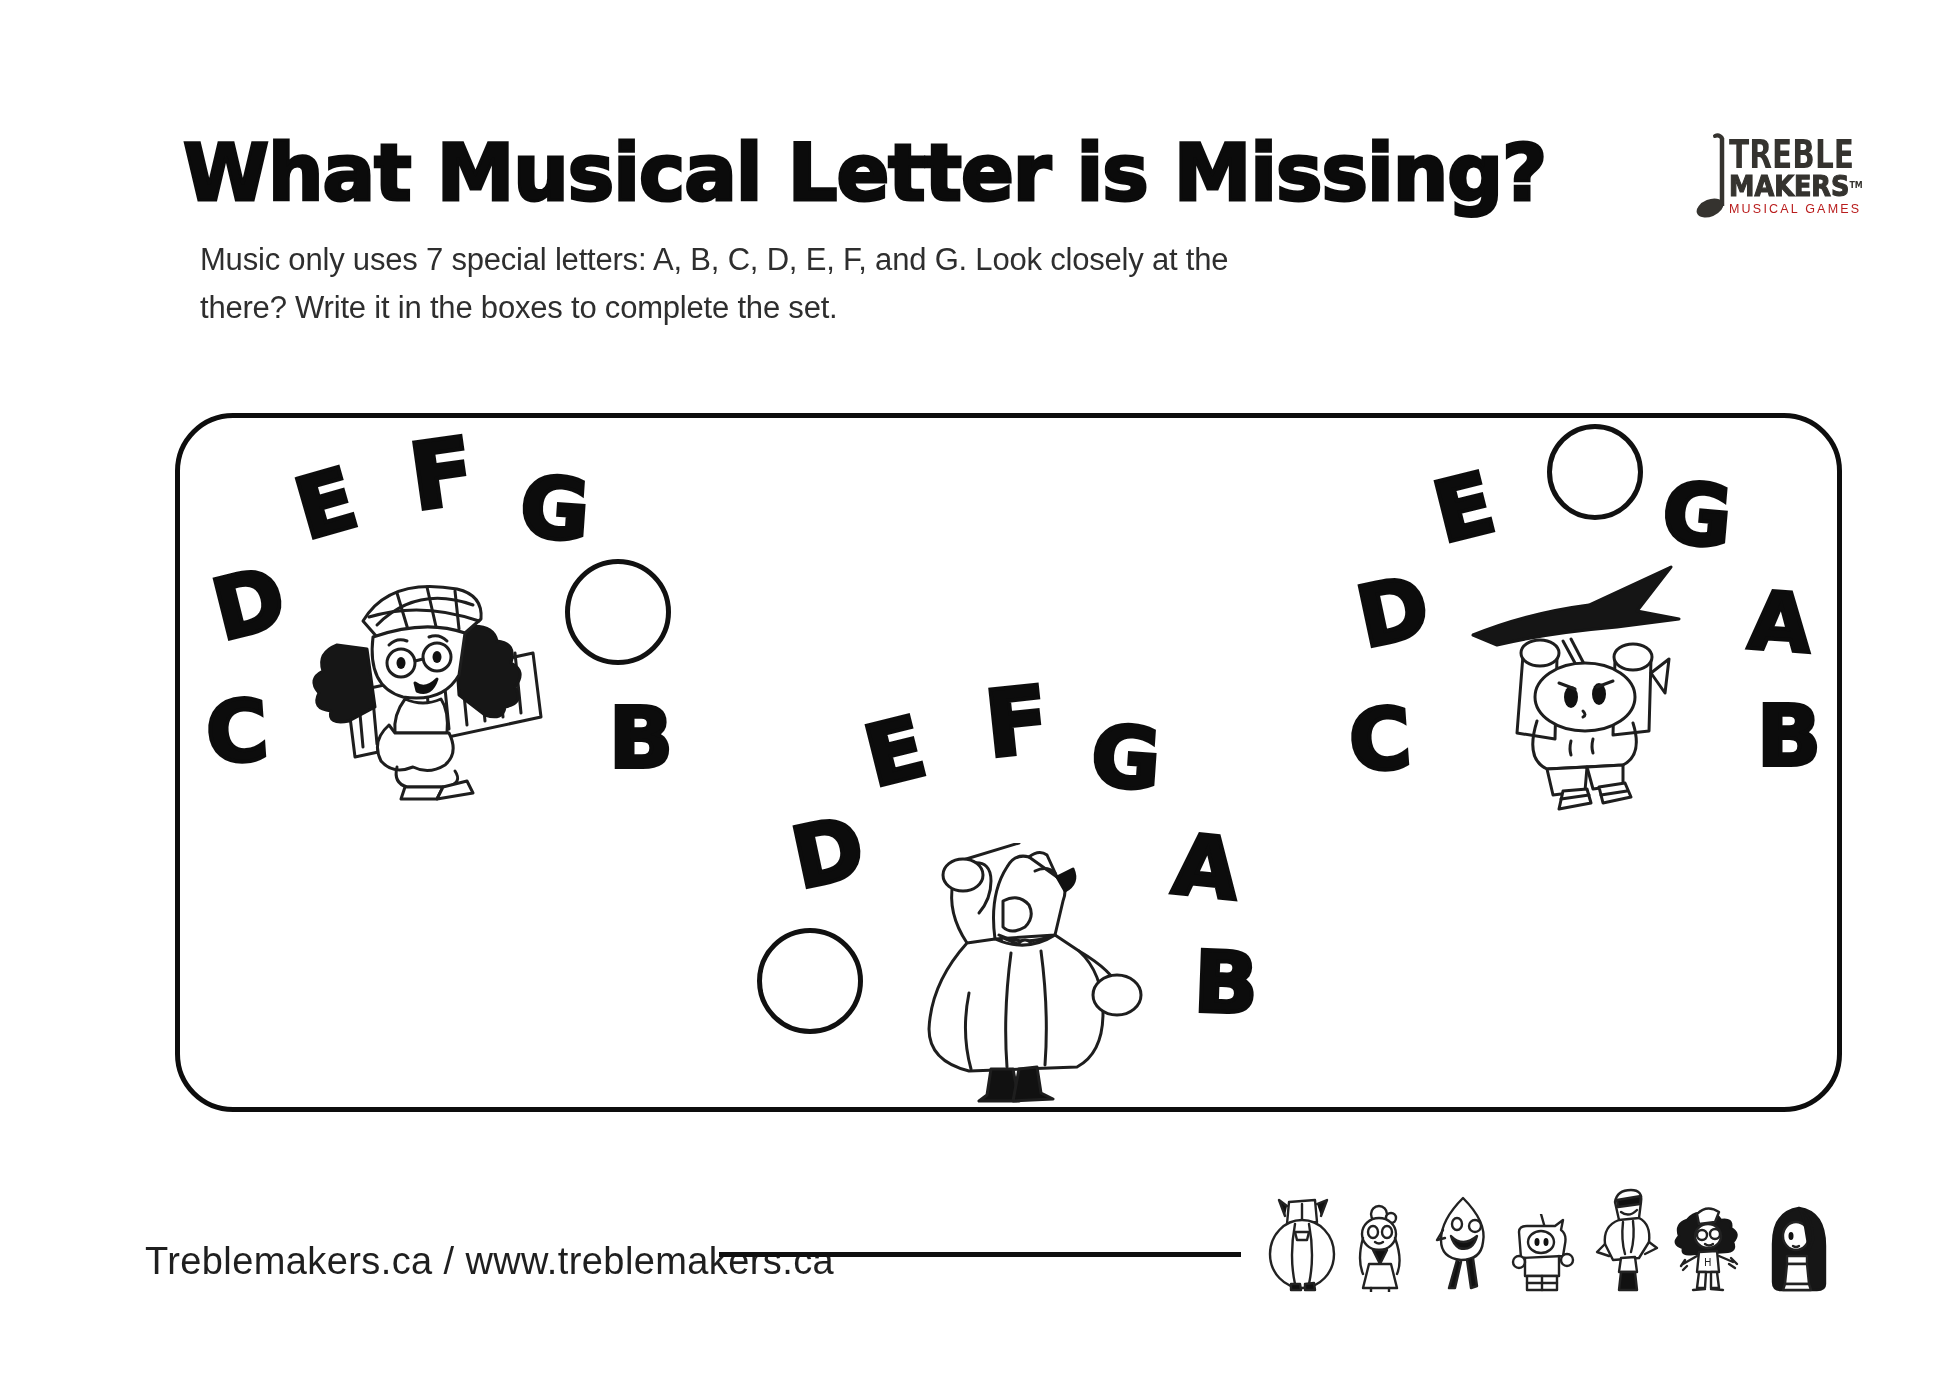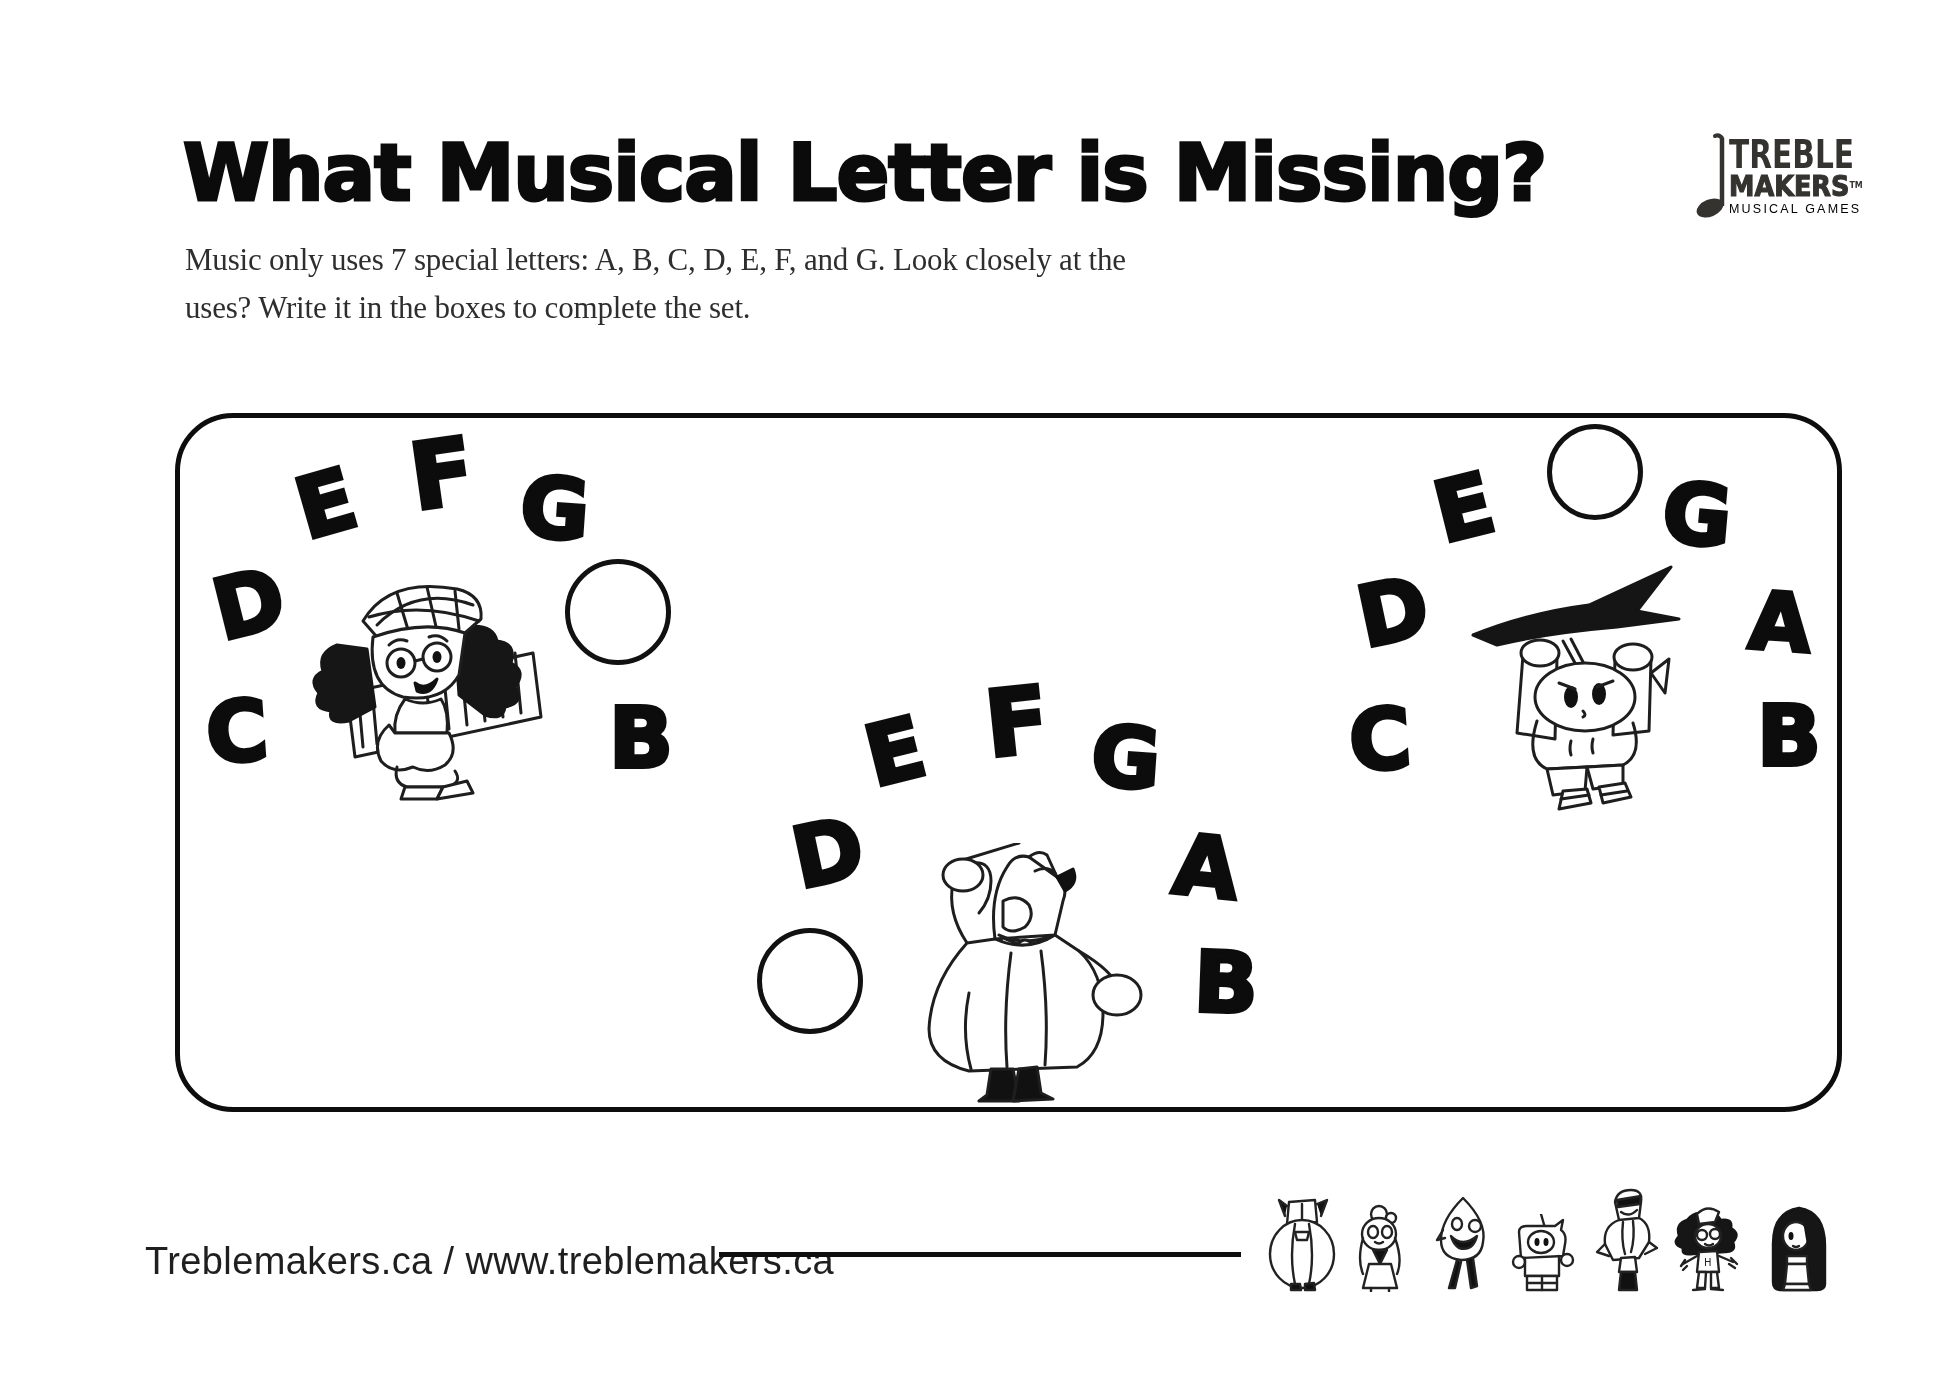--- a/index.html
+++ b/index.html
@@ -2,33 +2,33 @@
 <html><head>
 <meta charset="utf-8">
 <style>
   html,body{margin:0;padding:0;background:#ffffff;}
   #page{position:relative;width:1946px;height:1377px;background:#ffffff;overflow:hidden;
         font-family:"Liberation Sans",sans-serif;color:#111;margin-left:35px;}
   
   .title{position:absolute;left:148px;top:128px;font-family:"DejaVu Sans",sans-serif;
          font-weight:bold;font-size:78px;color:#0b0b0b;-webkit-text-stroke:3px #0b0b0b;
          letter-spacing:-1px;white-space:nowrap;}
-  .instructions{position:absolute;left:150px;top:236px;width:1400px;font-size:31px;
-         color:#2e2e2e;line-height:48px;white-space:nowrap;letter-spacing:-0.2px;font-family:Liberation Serif, serif;}
+  .instructions{position:absolute;left:165px;top:236px;width:1400px;font-size:31px;
+         color:#2e2e2e;line-height:48px;white-space:nowrap;letter-spacing:-0.2px;}
   
   .logo{position:absolute;left:1660px;top:130px;width:200px;height:100px;color:#35332f;}
   .logo .txt{position:absolute;left:34px;top:8px;}
   .logo .brand-top{font-family:"DejaVu Sans",sans-serif;font-weight:bold;font-size:39px;
          transform:scaleX(0.76);transform-origin:left center;letter-spacing:0px;line-height:34px;
          color:#35332f;white-space:nowrap;}
   .logo .brand-bottom{font-family:"DejaVu Sans",sans-serif;font-weight:bold;font-size:29px;
          -webkit-text-stroke:1.2px #35332f;transform:scaleX(0.88);transform-origin:left center;
          line-height:26px;color:#35332f;white-space:nowrap;}
   .logo .tm{font-size:9px;-webkit-text-stroke:0;vertical-align:8px;letter-spacing:0;}
-  .logo .tagline{font-size:12.5px;letter-spacing:2.2px;color:#000000;margin-top:3px;white-space:nowrap;}
+  .logo .tagline{font-size:12.5px;letter-spacing:2.2px;color:#b91c1c;margin-top:3px;white-space:nowrap;}
   
   .gamebox{position:absolute;left:140px;top:413px;width:1667px;height:699px;
          border:5px solid #0d0d0d;border-radius:58px;box-sizing:border-box;background:#fff;}
   
   .note-letter{position:absolute;font-family:"DejaVu Sans",sans-serif;font-weight:bold;
          color:#0c0c0c;-webkit-text-stroke:4px #0c0c0c;transform:translate(-50%,-50%);
          line-height:1;white-space:nowrap;}
   .answer-circle{position:absolute;border:5px solid #111;border-radius:50%;box-sizing:border-box;
          background:#fff;}
   
@@ -39,21 +39,21 @@
   .illus svg{display:block;}
 </style>
 </head>
 <body>
 
 <div id="page">
 
   <div class="title">What Musical Letter is Missing?</div>
   <div class="instructions">
     <div>Music only uses 7 special letters: A, B, C, D, E, F, and G. Look closely at the</div>
-    <div>uses? Write it in the boxes to complete the set.</div>
+    <div>there? Write it in the boxes to complete the set.</div>
   </div>
 
   <div class="logo">
     <svg width="34" height="100" viewBox="0 0 34 100">
       <path d="M27 8 Q24 4 20 6" fill="none" stroke="#35332f" stroke-width="4" stroke-linecap="round"></path>
       <line x1="27" y1="8" x2="27" y2="76" stroke="#35332f" stroke-width="4.5"></line>
       <ellipse cx="15" cy="78" rx="14" ry="8.5" fill="#35332f" transform="rotate(-22 15 78)"></ellipse>
     </svg>
     <div class="txt">
       <div class="brand-top">TREBLE</div>

